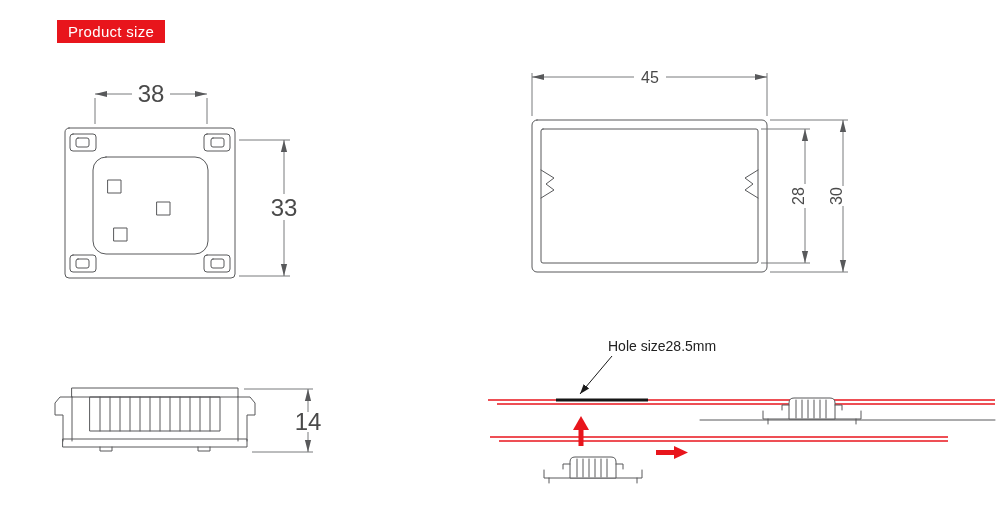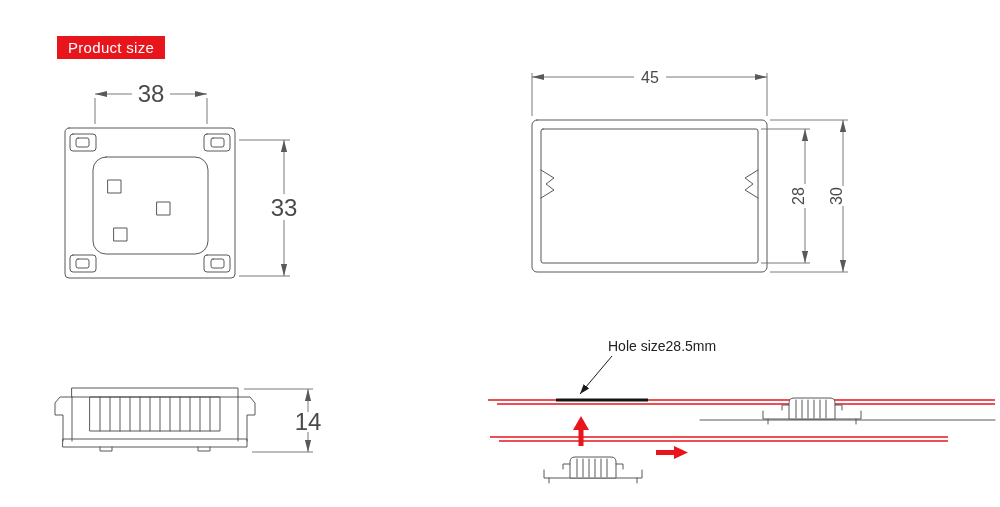--- a/index.html
+++ b/index.html
@@ -1,19 +1,19 @@
 <!DOCTYPE html>
 <html><head>
 <meta charset="utf-8">
 <style>
   *{margin:0;padding:0;box-sizing:border-box}
   html,body{width:1000px;height:507px;background:#ffffff;overflow:hidden}
   body{position:relative;font-family:"Liberation Sans",sans-serif}
   .title-badge{
-    position:absolute;left:57px;top:36px;
+    position:absolute;left:57px;top:20px;
     background:#e8151c;color:#ffffff;
     font-size:15px;line-height:23px;padding:0 11px;
     letter-spacing:.3px;
   }
   svg{position:absolute;left:0;top:0}
   .ln{fill:none;stroke:#58595b;stroke-width:1;stroke-linejoin:round;stroke-linecap:round}
   .dim{fill:none;stroke:#6a6b6d;stroke-width:0.9}
   text{font-family:"Liberation Sans",sans-serif;fill:#4a4a4a}
   .big{font-size:24px}
   .med{font-size:16px}

